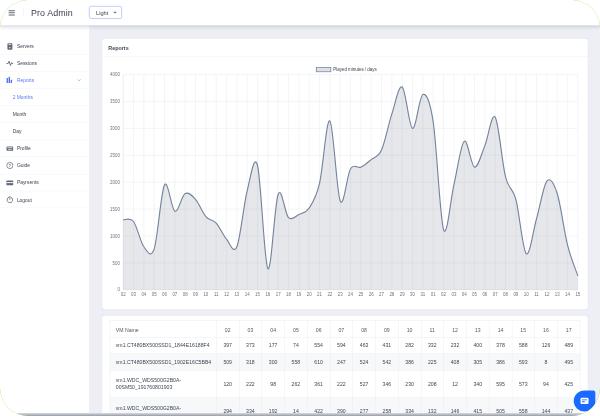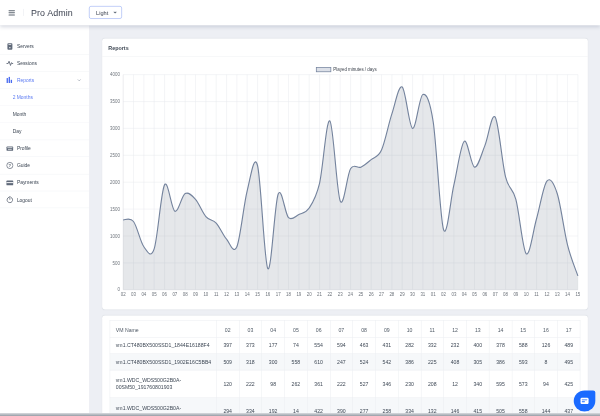--- a/index.html
+++ b/index.html
@@ -1,17 +1,17 @@
 <!DOCTYPE html>
 <html><head><meta charset="utf-8">
 <style>
 * { margin:0; padding:0; box-sizing:border-box; }
 html,body { width:600px; height:416px; overflow:hidden; }
 body { font-family:"Liberation Sans",sans-serif; }
-#viewport { position:relative; width:600px; height:416px; overflow:hidden; background:#84cc16; }
+#viewport { position:relative; width:600px; height:416px; overflow:hidden; background:#84cc16;border-radius:28px; }
 #page { position:absolute; left:0; top:0; width:1280px; height:887.5px;
         transform:scale(0.46875); transform-origin:0 0; background:#edeff4; }
 
 
 header { position:absolute; left:0; top:0; width:1280px; height:54px; background:#fff;
           box-shadow:0 3px 8px rgba(120,130,155,0.30); z-index:5; }
 .burger { position:absolute; left:18px; top:22px; width:14px; height:12px; }
 .burger div { height:1.8px; background:#5c6570; margin-bottom:2.6px; border-radius:1px; }
 .hsep { position:absolute; left:50px; top:19px; width:1px; height:15px; background:#e3e6eb; }
 .brand { position:absolute; left:66px; top:17px; font-size:19px; color:#3c4250; letter-spacing:0.2px; }

